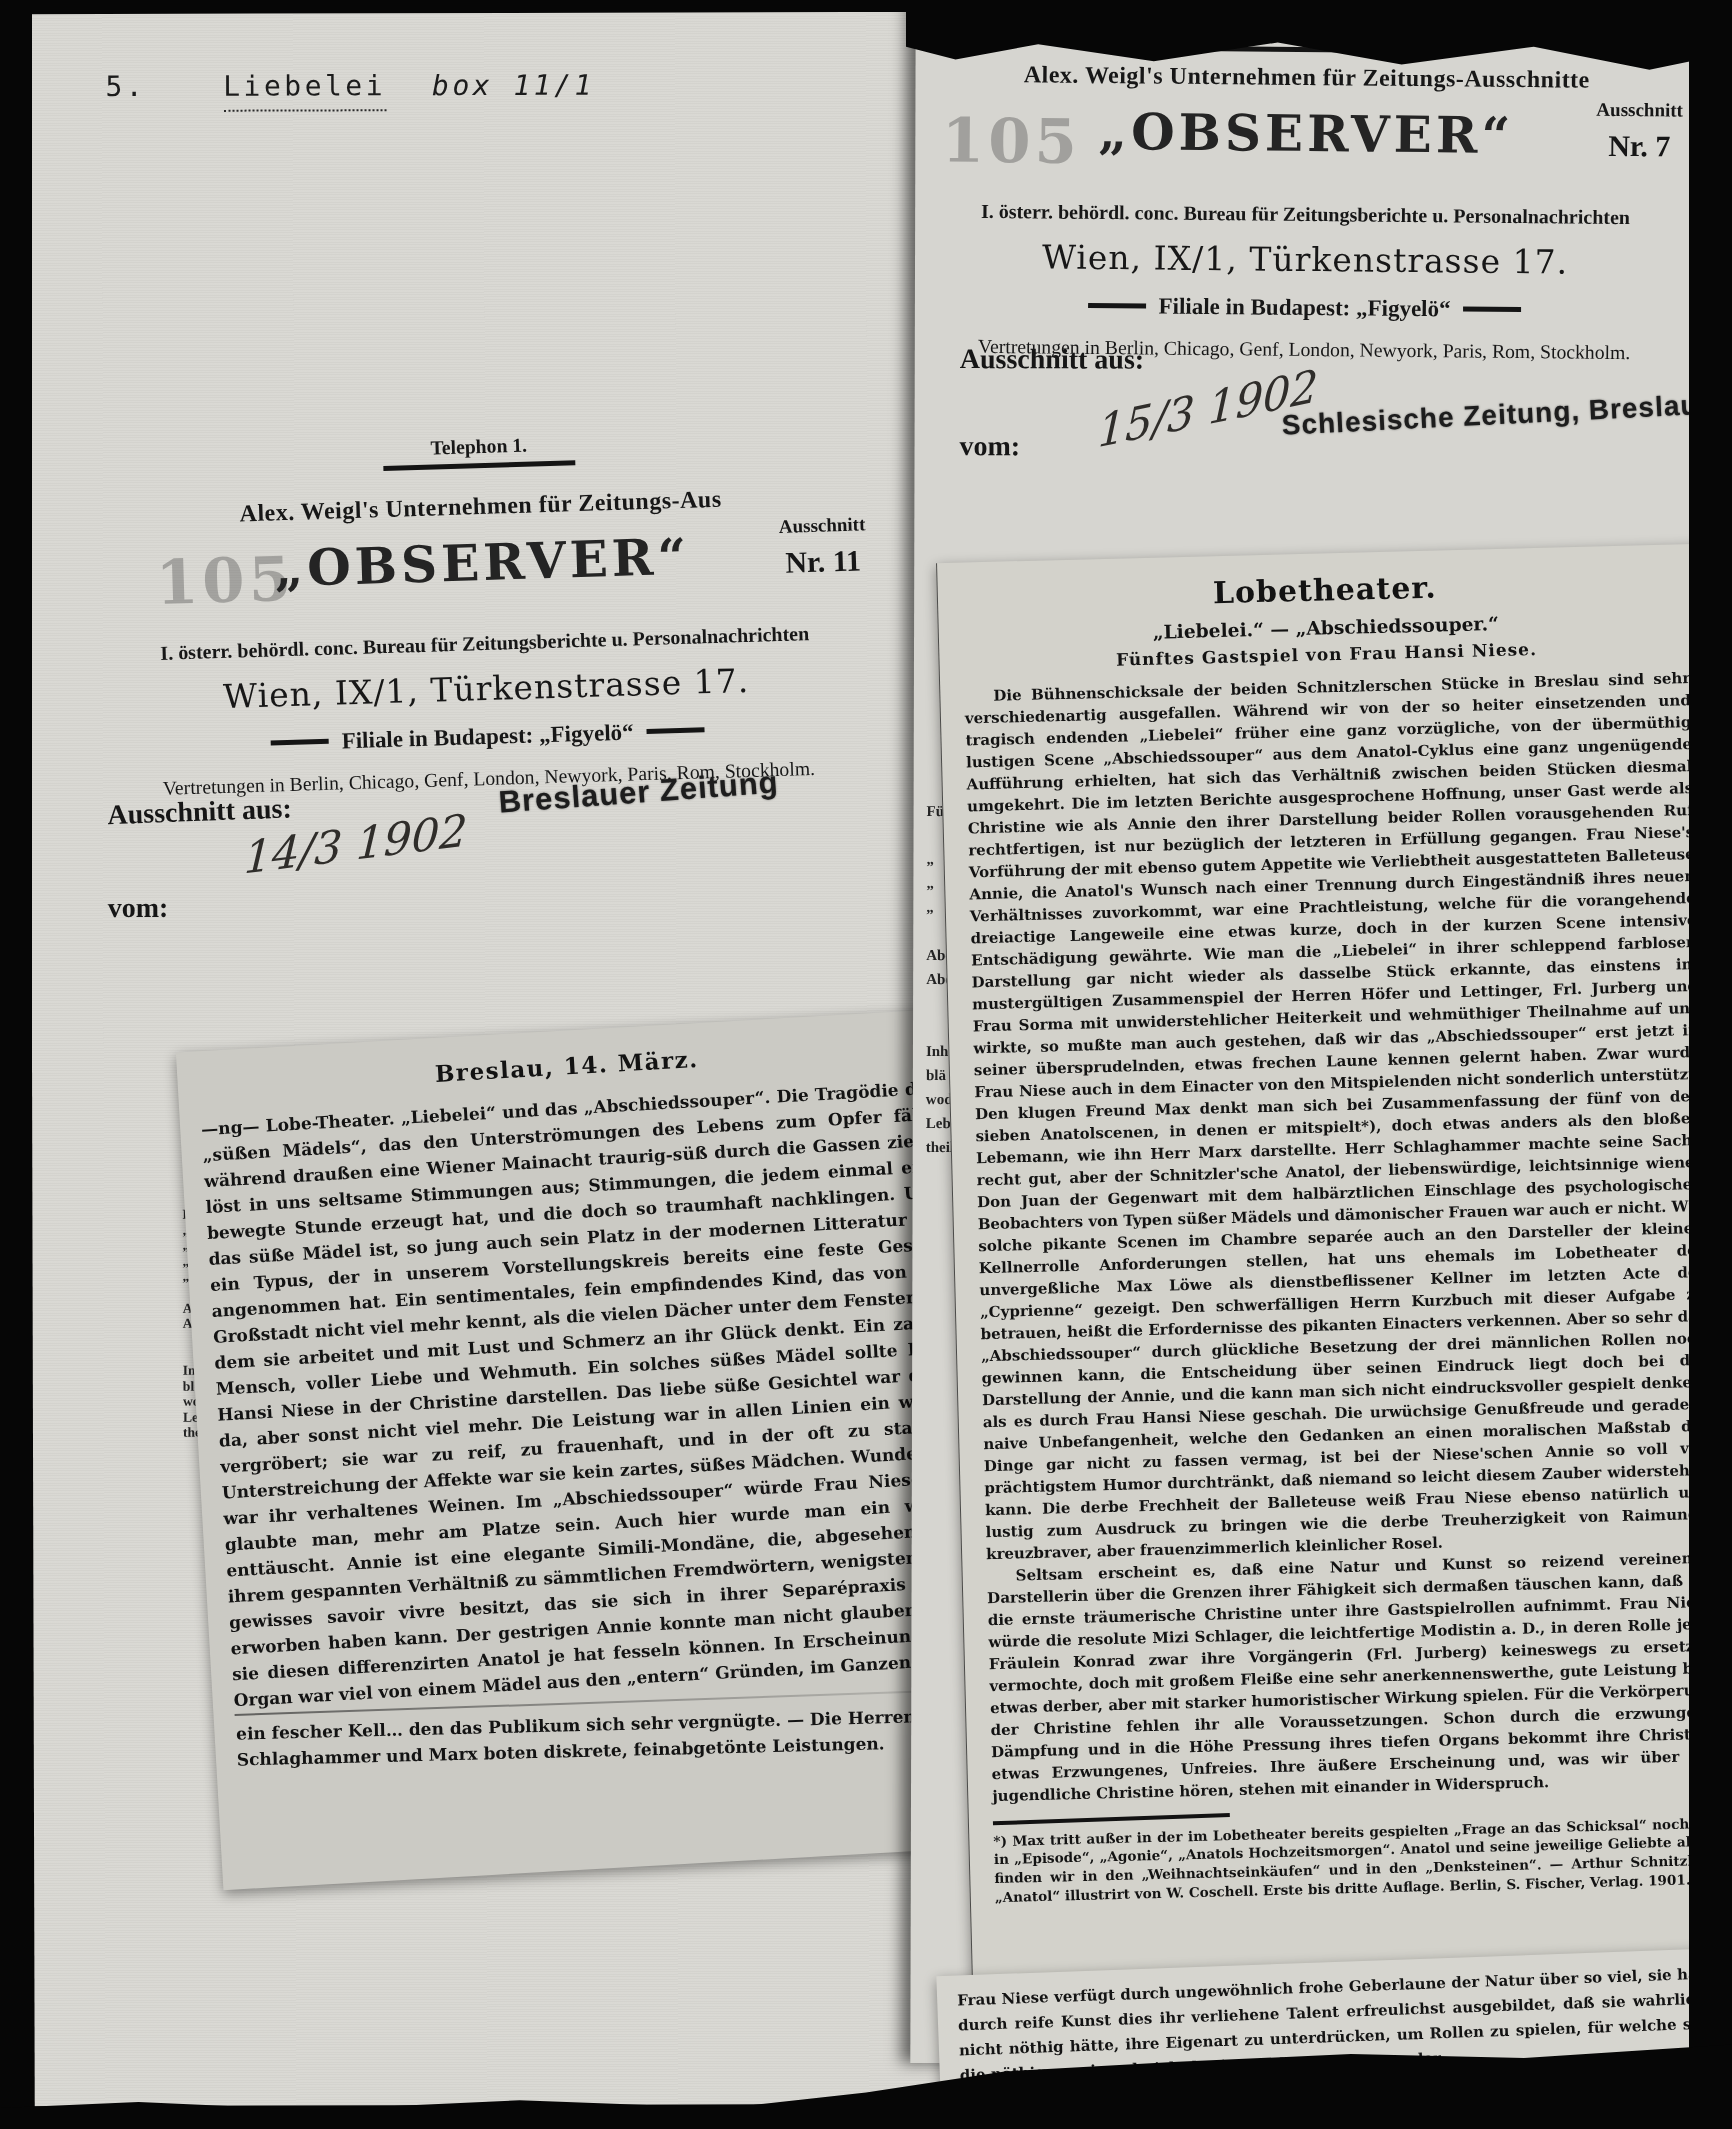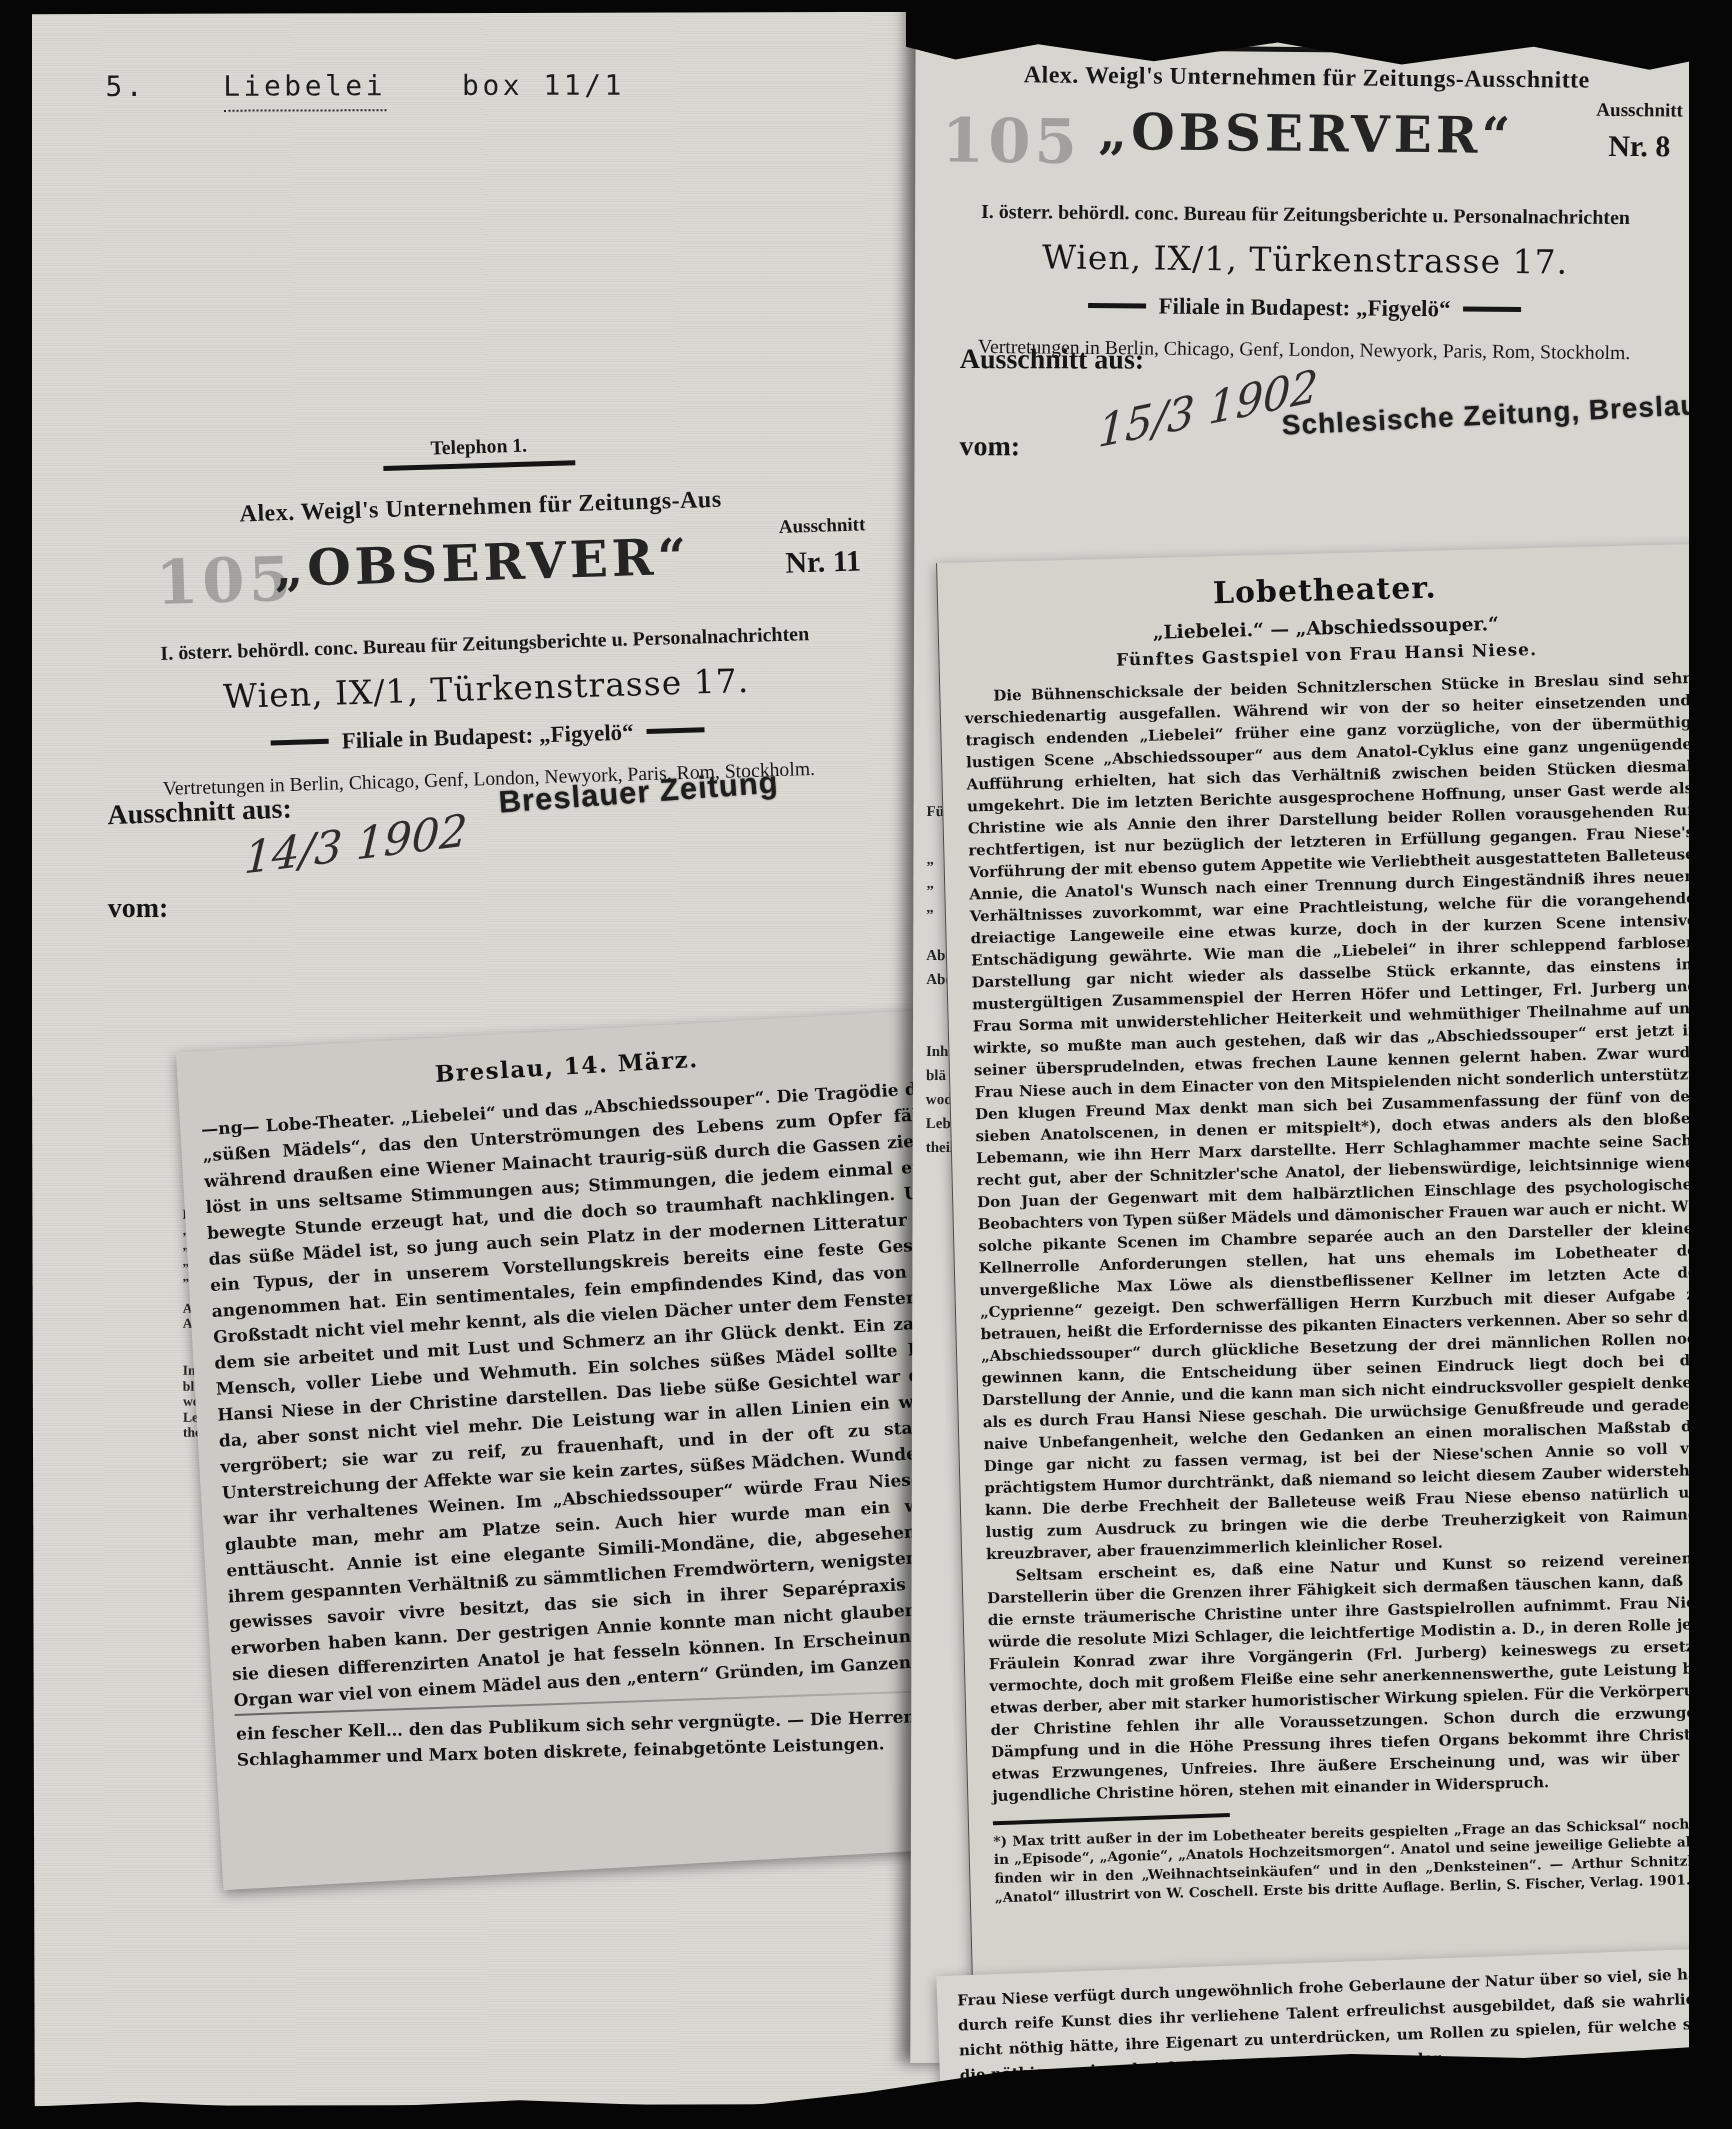--- a/index.html
+++ b/index.html
@@ -9,21 +9,21 @@
          background-image:repeating-linear-gradient(0deg,rgba(0,0,0,.025) 0 1px,rgba(255,255,255,.015) 1px 2.5px);}
   #sheet-left{left:32px;top:13px;width:907px;height:2092px;transform:rotate(-0.15deg);}
   #sheet-right{left:913px;top:2px;width:781px;height:2062px;background:#d6d5d0;
                box-shadow:-9px 0 15px rgba(0,0,0,.55);transform:rotate(0.15deg);}
 
   
   .note{position:absolute;left:76px;top:56px;display:flex;align-items:baseline;
         font-family:"DejaVu Sans Mono",monospace;font-size:28px;letter-spacing:3.5px;color:#1c1c1c;}
   .note .idx{margin-right:33px;}
   .note .ttl{border-bottom:2.5px dotted #2a2a2a;padding-bottom:7px;margin-left:44px;}
-  .note .box{margin-left:76px;}
+  .note .box{margin-left:46px;font-style:italic;}
 
   
   .form{position:absolute;text-align:center;color:#171717;}
   #form-left{left:60px;top:422px;width:786px;transform:rotate(-1.6deg);}
   #form-right{left:5px;top:17px;width:771px;transform:rotate(0.4deg);}
   .tel{font-weight:700;font-size:19.7px;}
   .tel-bar{height:4.5px;background:#141414;margin:5px auto 0;}
   #form-left .tel-bar{width:192px;} #form-right .tel-bar{width:323px;}
   .agency{margin-top:25px;font-weight:700;font-size:24px;letter-spacing:0.5px;}
   #form-right .agency{margin-top:12px;font-size:24px;}
@@ -161,21 +161,21 @@
 
     <div id="form-right" class="form">
       <div class="tel">Telephon 1…</div>
       <div class="tel-bar"></div>
       <div class="agency">Alex. Weigl's Unternehmen für Zeitungs-Ausschnitte</div>
       <div class="obs-row">
         <span class="num105">105</span>
         <span class="brand">„OBSERVER“</span>
         <span class="aus-block">
           <div class="aus-l">Ausschnitt</div>
-          <div class="aus-n">Nr. 8</div>
+          <div class="aus-n">Nr. 7</div>
         </span>
       </div>
       <div class="bureau">I. österr. behördl. conc. Bureau für Zeitungsberichte u. Personalnachrichten</div>
       <div class="addr">Wien, IX/1, Türkenstrasse 17.</div>
       <div class="filiale">
         <span class="fil-bar"></span>
         <span>Filiale in Budapest: „Figyelö“</span>
         <span class="fil-bar"></span>
       </div>
       <div class="vertr">Vertretungen in Berlin, Chicago, Genf, London, Newyork, Paris, Rom, Stockholm.</div>

